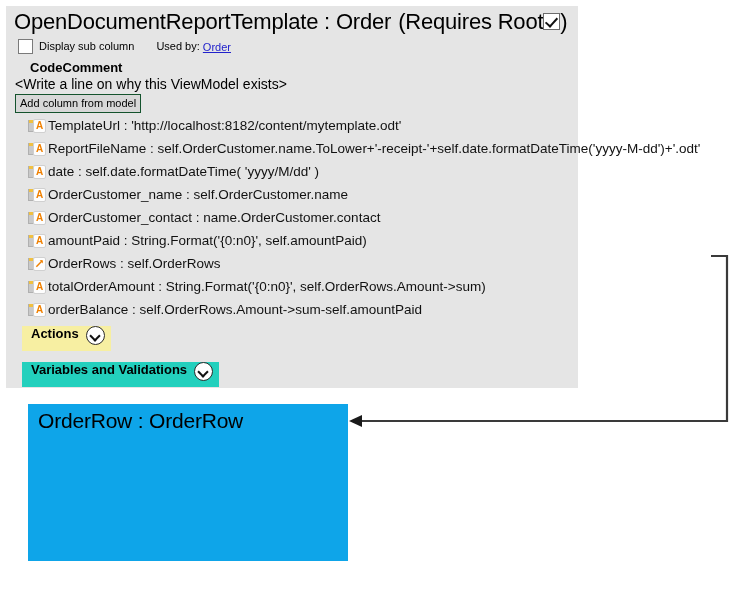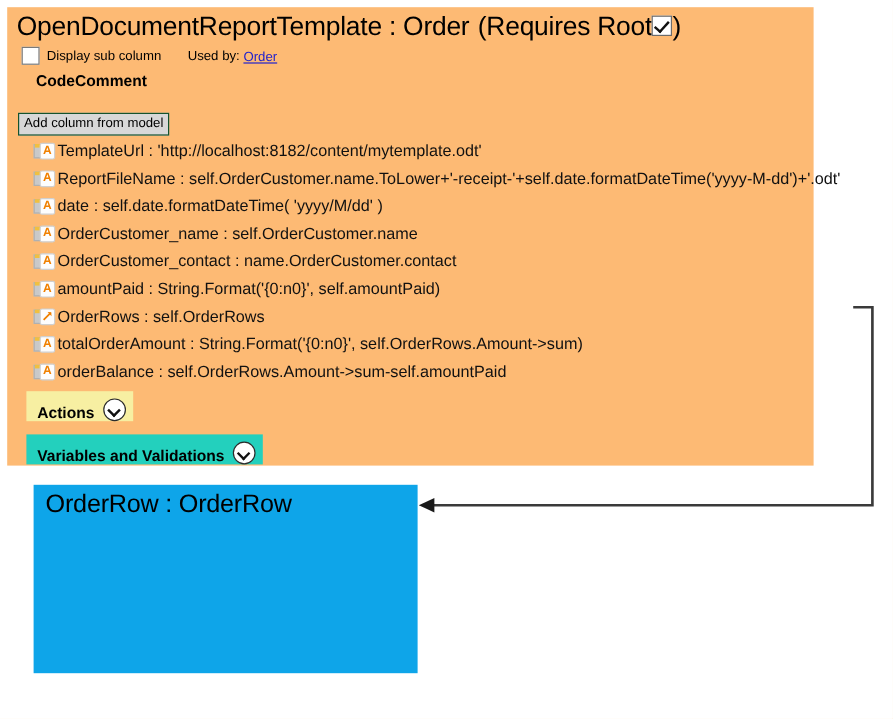--- a/index.html
+++ b/index.html
@@ -17,23 +17,23 @@
   }
 
   
   .card {
     position: absolute;
     box-sizing: border-box;
   }
   .card-green {
     left: 6px;
     top: 6px;
-    width: 672px;
+    width: 572px;
     height: 382px;
-    background: #fdba74;
+    background: #e5e5e5;
   }
   .card-blue {
     left: 28px;
     top: 404px;
     width: 320px;
     height: 157px;
     background: #0ea5e9;
   }
 
   
@@ -207,21 +207,21 @@
   .prop-text {
     font-size: 13.5px;
     line-height: 15px;
     color: #111;
   }
 
   
   .chip {
     position: absolute;
     display: flex;
-    align-items: flex-end;
+    align-items: flex-start;
     font-size: 13px;
     font-weight: bold;
     padding: 0 6px 0 9px;
     height: 25px;
     box-sizing: border-box;
     cursor: pointer;
     white-space: nowrap;
   }
   .chip-actions {
     left: 16px;
@@ -274,20 +274,21 @@
   <div class="card-title">
     <span>OpenDocumentReportTemplate : Order</span><span class="title-gap"></span><span>(Requires Root</span><span class="cb big checked"></span><span>)</span>
   </div>
 
   <div class="subrow">
     <span class="cb plain"></span><span class="lbl">Display sub column</span><span class="usedby">Used by:</span>
     <span class="usedby-link">Order</span>
   </div>
 
   <div class="codecomment-label">CodeComment</div>
+  <div class="codecomment-text">&lt;Write a line on why this ViewModel exists&gt;</div>
 
   <button class="btn btn-green">Add column from model</button>
 
   <div class="props">
 
     <div class="prop-row">
       <span class="prop-icon">
           <span class="tab"></span>
           <span class="badge">A</span>
         </span>

